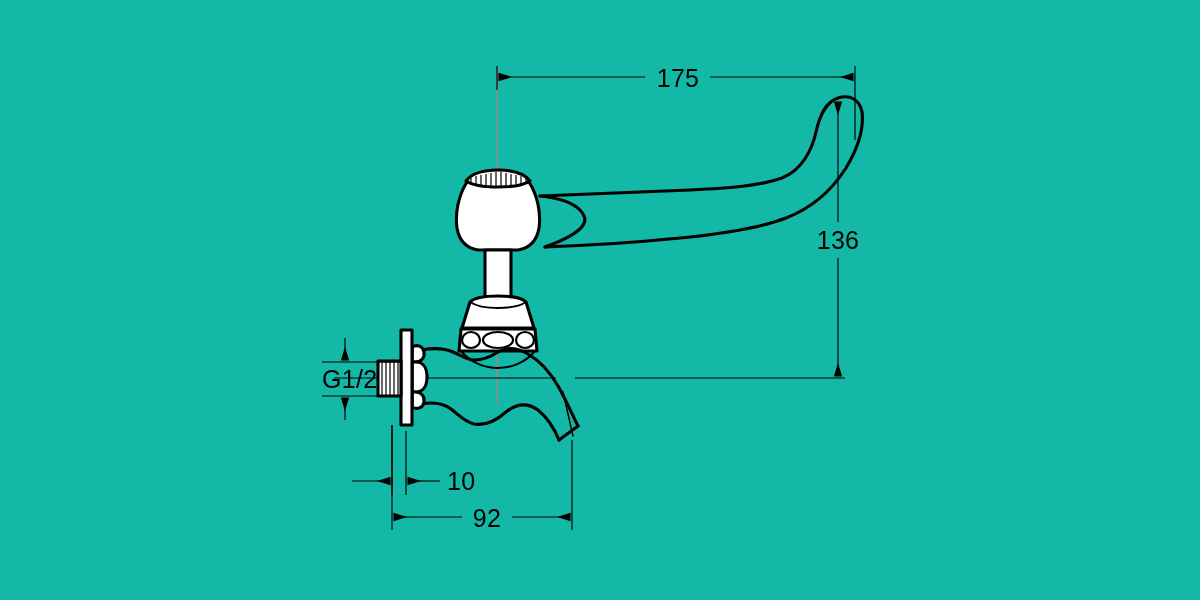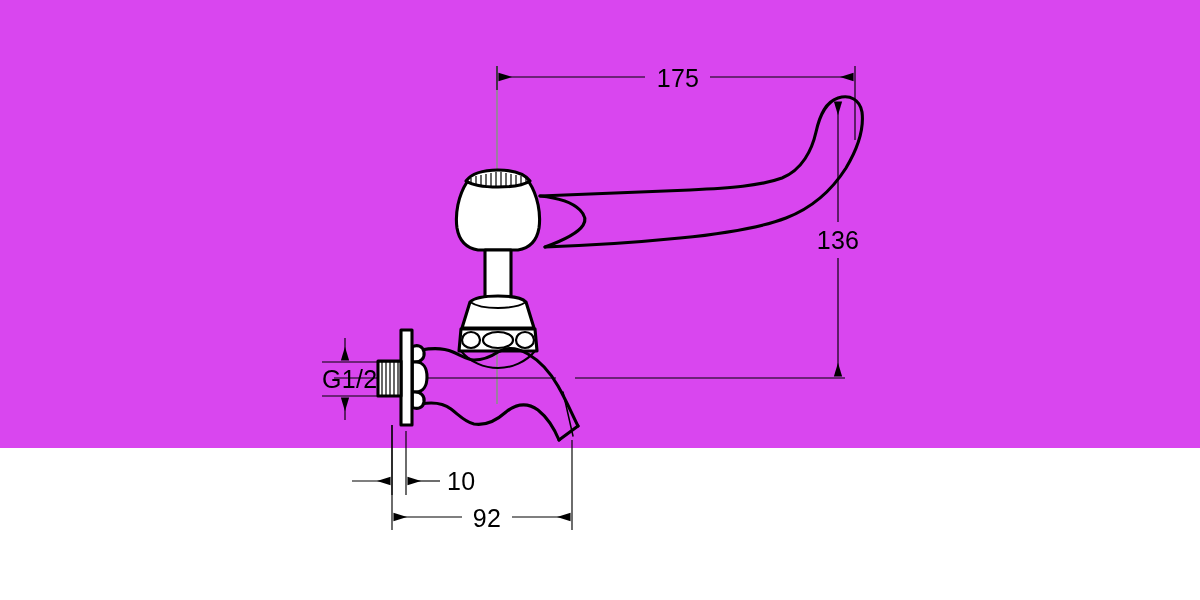--- a/index.html
+++ b/index.html
@@ -9,22 +9,22 @@
   }
   body {
     width: 1200px;
     height: 600px;
     font-family: "Liberation Sans", sans-serif;
     overflow: hidden;
   }
   #drawing-root {
     position: relative;
     width: 1200px;
-    height: 448px;
-    background: #d946ef;
+    height: 600px;
+    background: #14b8a6;
   }
   svg.dwg {
     display: block;
     width: 1200px;
     height: 600px;
   }
   .outline {
     fill: none;
     stroke: #000000;
     stroke-width: 3.1;

